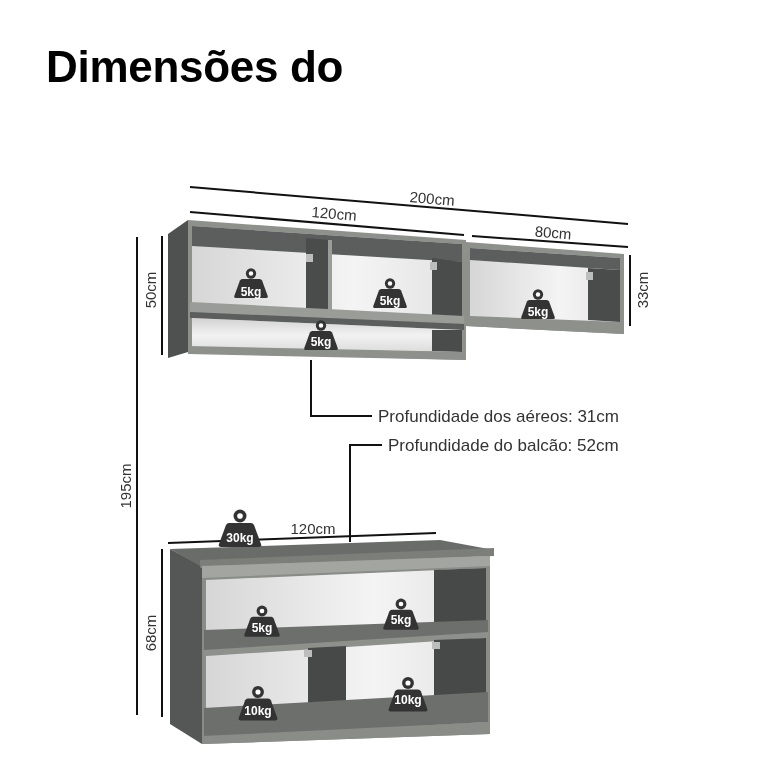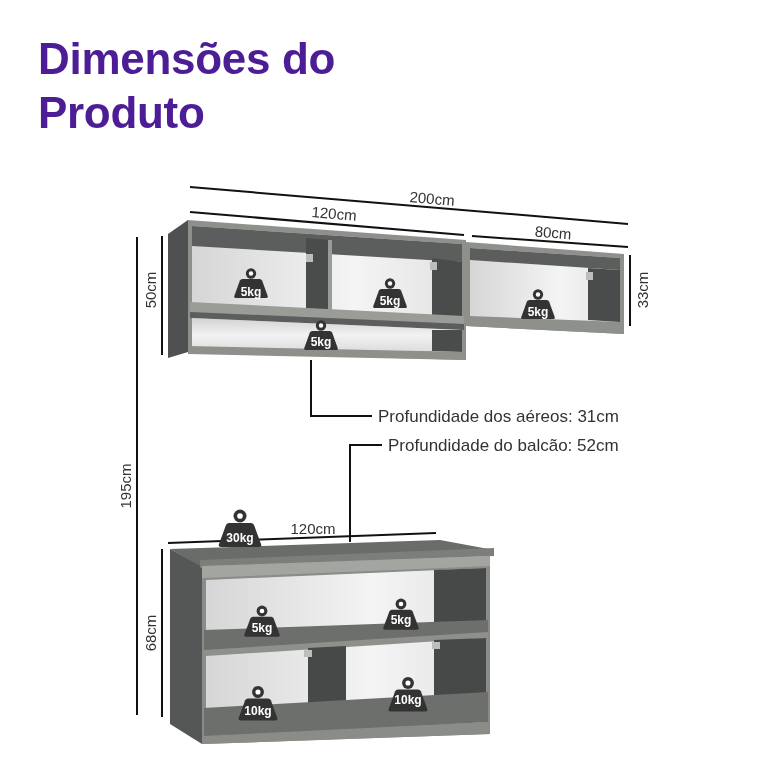--- a/index.html
+++ b/index.html
@@ -1,33 +1,32 @@
 <!DOCTYPE html>
 <html><head>
 <meta charset="utf-8">
 <style>
   html, body { margin: 0; padding: 0; background: #ffffff; }
   body { width: 780px; height: 780px; position: relative; overflow: hidden;
          font-family: "Liberation Sans", "DejaVu Sans", sans-serif; color: #2f2f2f; }
-  .title { position: absolute; left: 38px; top: 32px; margin: 0;
-           font-size: 44px; font-weight: bold; line-height: 54px; color: #4c1d95;
+  .title { position: absolute; left: 38px; top: 32px; margin: 8px;
+           font-size: 44px; font-weight: bold; line-height: 54px; color: #000000;
            letter-spacing: -0.3px; }
   .title span { display: block; }
   svg.diagram { position: absolute; left: 0; top: 0; }
   svg text { font-family: "Liberation Sans", "DejaVu Sans", sans-serif; }
   .dim-label { font-size: 15px; fill: #333333; }
   .depth-label { font-size: 17px; fill: #333333; }
   .wt-label { font-size: 12px; font-weight: bold; fill: #ffffff; }
 </style>
 </head>
 <body>
 
 <h1 class="title">
   <span>Dimensões do</span>
-  <span>Produto</span>
 </h1>
 
 <svg class="diagram" width="780" height="780" viewBox="0 0 780 780">
   <defs>
     <linearGradient id="backGrad" x1="0" y1="0" x2="0" y2="1">
       <stop offset="0" stop-color="#d2d2d2"></stop>
       <stop offset="0.5" stop-color="#f2f2f2"></stop>
       <stop offset="1" stop-color="#dcdcdc"></stop>
     </linearGradient>
     <linearGradient id="backGradH" x1="0" y1="0" x2="1" y2="0">

